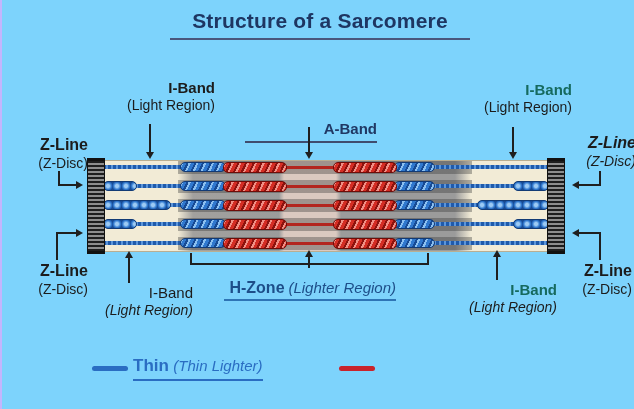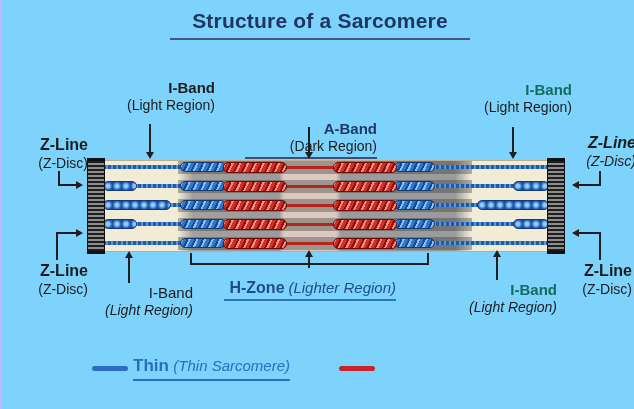--- a/index.html
+++ b/index.html
@@ -85,21 +85,20 @@
 
   <div class="title">Structure of a Sarcomere</div>
 
   <div class="lbl" style="left:93px;top:79px;width:120px;">
     <div class="b">I-Band</div>
     <div class="s">(Light Region)</div>
   </div>
 
   <div class="lbl u-dark" style="left:243px;top:90px;width:132px;margin-top:30px;">
     <div class="b navy">A-Band</div>
-    <div class="s">(Dark Region)</div>
   </div>
 
   <div class="lbl" style="left:452px;top:81px;width:118px;">
     <div class="b teal">I-Band</div>
     <div class="s">(Light Region)</div>
   </div>
 
   <div class="lbl" style="left:8px;top:136px;width:78px;">
     <div class="zl">Z-Line</div>
     <div class="zs">(Z-Disc)</div>
@@ -204,17 +203,17 @@
   </div>
 
   <div class="lbl" style="left:552px;top:262px;width:78px;">
     <div class="zl">Z-Line</div>
     <div class="zs">(Z-Disc)</div>
   </div>
 
   <div class="swatch" style="left:90px;top:366px;background:#2a6dc2;"></div>
   <div class="leg" style="left:131px;top:356px;border-bottom:2px solid #2a6dc2;color:#2a6dc2;">
     <span class="main">Thin</span>
-    <span class="sub">(Thin Sarcomere)</span>
+    <span class="sub">(Thin Lighter)</span>
   </div>
   <div class="swatch" style="left:337px;top:366px;background:#c9232b;"></div>
 
 </div>
 
 </body></html>

